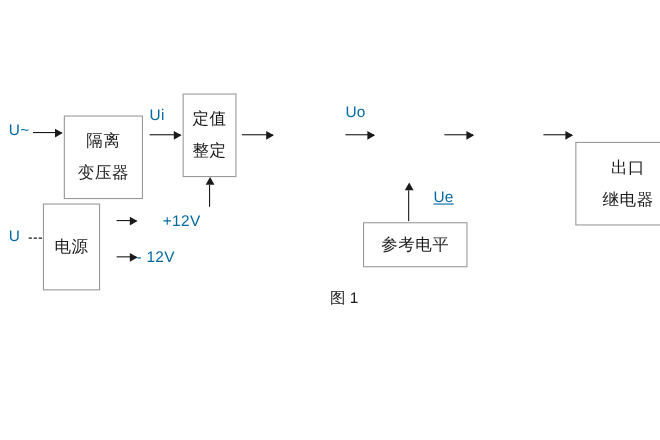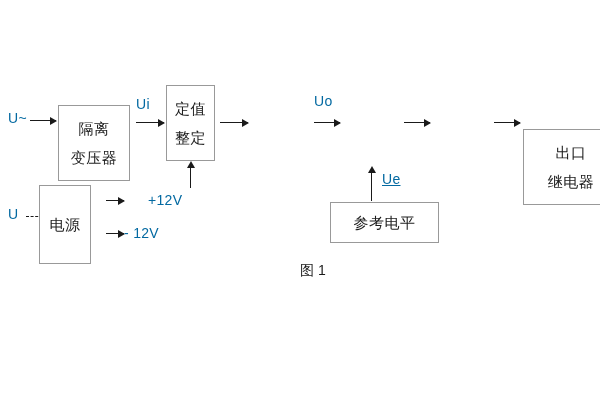--- a/index.html
+++ b/index.html
@@ -139,22 +139,22 @@
 
   <div class="arrow-h" style="left:106px; top:200px; width:18px;"></div>
   <div class="label" style="left:124px; top:192px;margin-left:24px;">+12V</div>
 
   <div class="arrow-h" style="left:106px; top:233px; width:18px;"></div>
   <div class="label" style="left:124px; top:225px;">- 12V</div>
 
 
   <div class="arrow-v-up" style="left:190px; top:168px; height:20px;"></div>
 
-  <div class="box" style="left:330px; top:202px; width:109px; height:41px;">
+  <div class="box" style="left:330px; top:202px; width:95px; height:41px;">
     <span class="line">参考电平</span>
   </div>
 
   <div class="arrow-v-up" style="left:371px; top:173px; height:28px;"></div>
-  <div class="label" style="left:382px; top:171px;text-decoration:underline;">Ue</div>
+  <div class="label" style="left:394px; top:171px;text-decoration:underline;">Ue</div>
 
   <div class="caption" style="left:300px; top:262px;">图 1</div>
 
 </div>
 
 </body></html>

